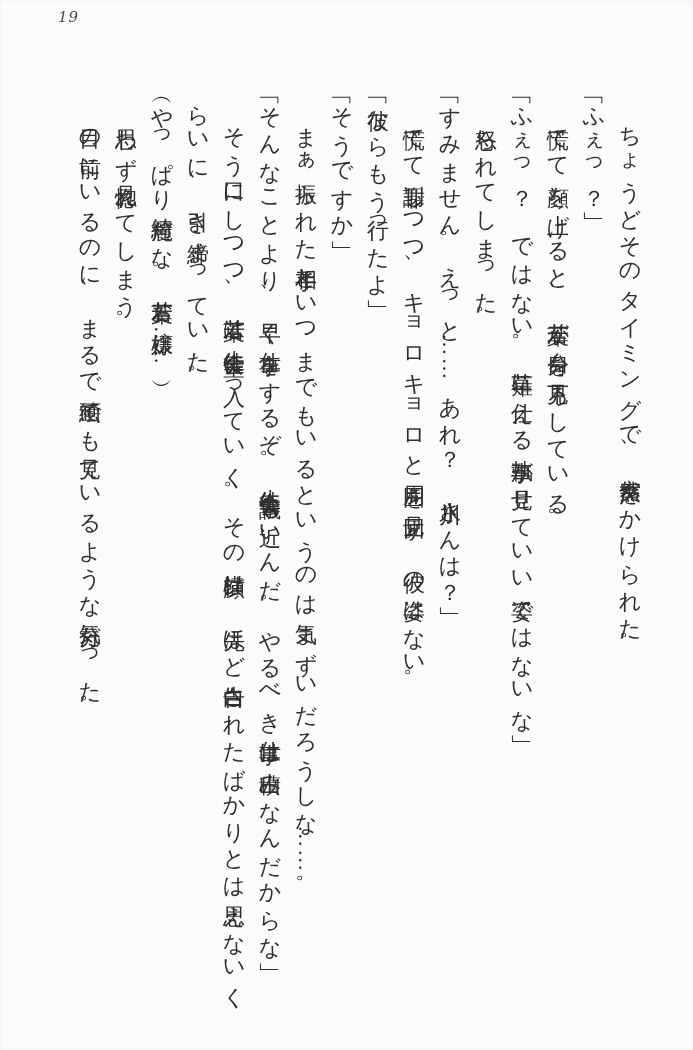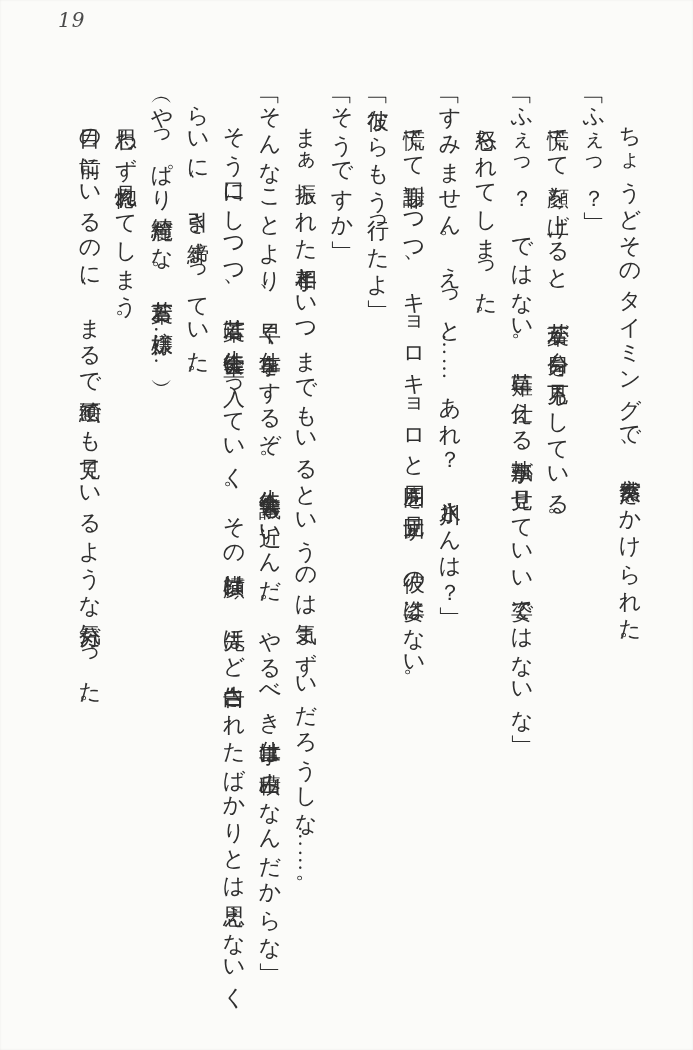--- a/index.html
+++ b/index.html
@@ -14,21 +14,21 @@
     background: #fbfbf9;
     overflow: hidden;
     box-shadow: 0 0 2px rgba(0,0,0,0.08) inset;
   }
   .page-number {
     position: absolute;
     top: 8px;
     left: 58px;
     font-family: "DejaVu Serif", serif;
     font-style: italic;
-    font-size: 20px;
+    font-size: 15px;
     letter-spacing: 1px;
     color: #4a4a4a;
   }
   .text-body {
     position: absolute;
     top: 90px;
     right: 45px;
     height: 912px;
     writing-mode: vertical-rl;
     font-family: "Liberation Serif", serif;

